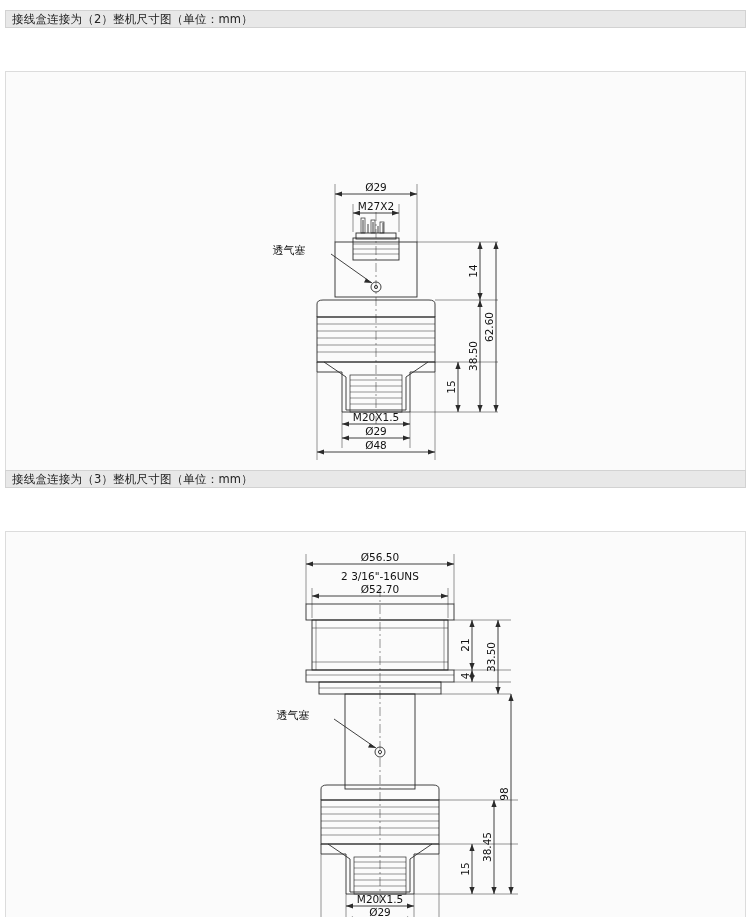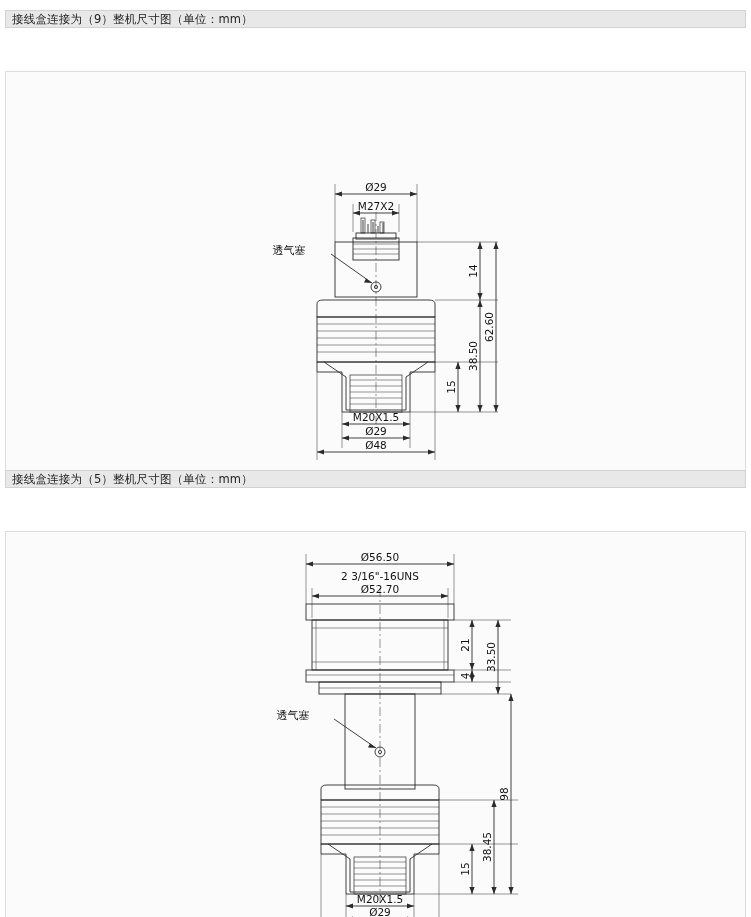--- a/index.html
+++ b/index.html
@@ -34,21 +34,21 @@
   .lbl{font-family:"DejaVu Sans","Liberation Sans",sans-serif;font-size:10.5px;fill:#111;}
   .lbl-cn{font-family:"DejaVu Sans","Liberation Sans",sans-serif;font-size:11px;fill:#111;}
   .vlbl{font-family:"DejaVu Sans","Liberation Sans",sans-serif;font-size:10.5px;fill:#111;}
 </style>
 </head>
 <body>
 
 <div class="page">
 
   <div class="section-header" style="top:10px;">
-    <span>接线盒连接为（9）整机尺寸图（单位：mm）</span>
+    <span>接线盒连接为（2）整机尺寸图（单位：mm）</span>
   </div>
 
   <div class="panel" style="top:48px;height:400px;">
     <div class="panel-inner">
       <svg width="739" height="398" viewBox="0 0 739 398">
         <g fill="none" stroke="#2b2b2b" stroke-width="0.9">
 
           <rect x="329" y="170" width="82" height="55"></rect>
 
           <rect x="347" y="166" width="46" height="22" stroke-width="0.9"></rect>
@@ -150,21 +150,21 @@
         <text class="vlbl" x="471" y="284" text-anchor="middle" transform="rotate(-90 471 284)">38.50</text>
         <text class="vlbl" x="487" y="255" text-anchor="middle" transform="rotate(-90 487 255)">62.60</text>
         <text class="lbl" x="370" y="349" text-anchor="middle">M20X1.5</text>
         <text class="lbl" x="370" y="363" text-anchor="middle">Ø29</text>
         <text class="lbl" x="370" y="377" text-anchor="middle">Ø48</text>
       </svg>
     </div>
   </div>
 
   <div class="section-header" style="top:470px;">
-    <span>接线盒连接为（5）整机尺寸图（单位：mm）</span>
+    <span>接线盒连接为（3）整机尺寸图（单位：mm）</span>
   </div>
 
   <div class="panel" style="top:508px;height:424px;padding-left:40px;">
     <div class="panel-inner">
       <svg width="739" height="398" viewBox="0 0 739 398">
         <g fill="none" stroke="#2b2b2b" stroke-width="0.9">
 
           <rect x="300" y="72" width="148" height="16"></rect>
           <rect x="306" y="88" width="136" height="50"></rect>
           <line x1="306" y1="96" x2="442" y2="96" stroke-width="0.5"></line>

